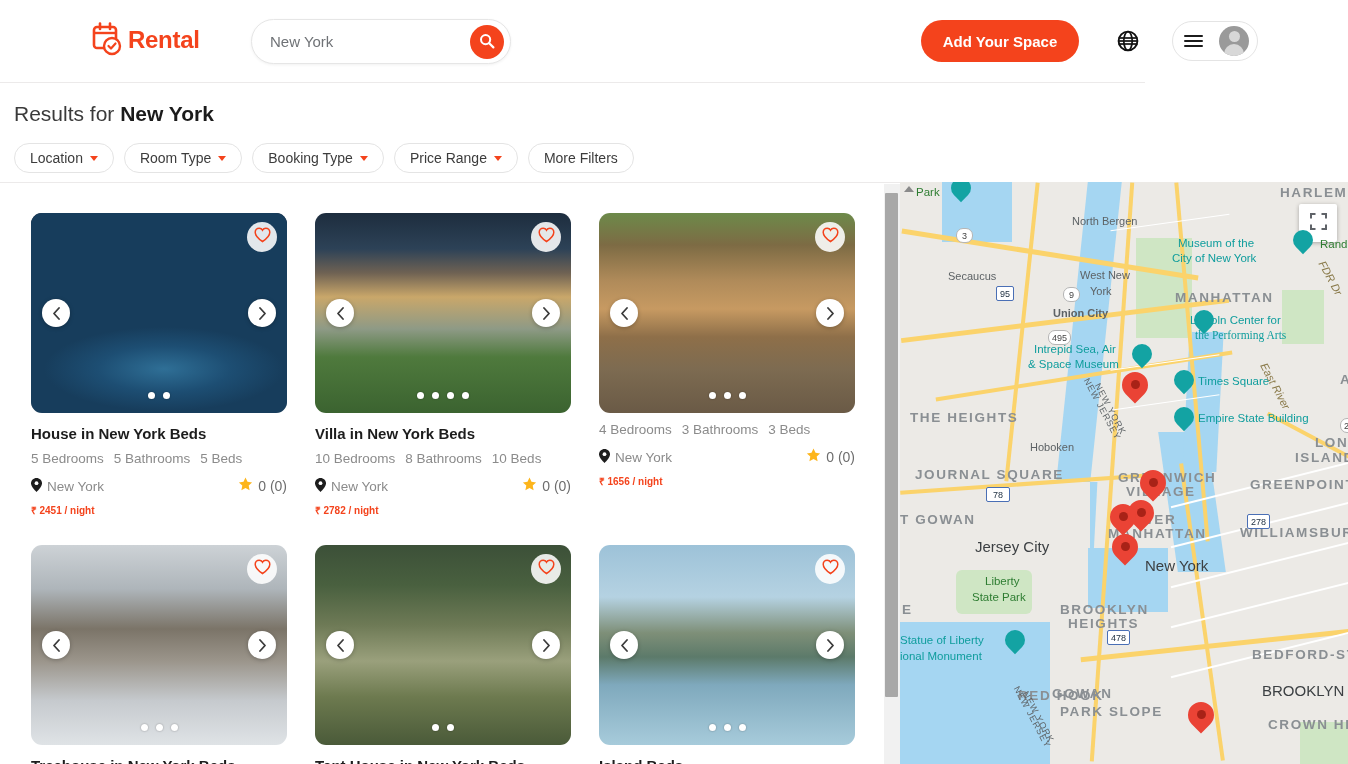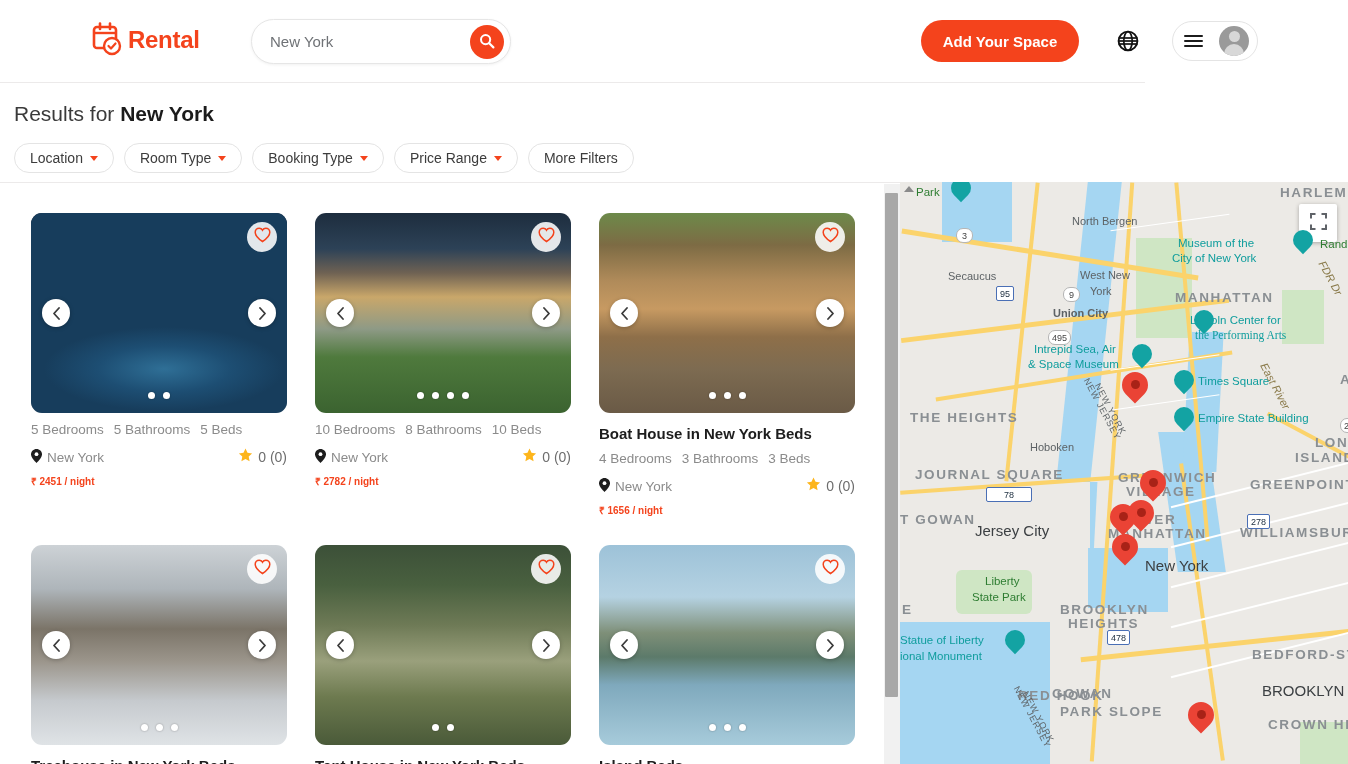--- a/index.html
+++ b/index.html
@@ -265,20 +265,21 @@
       <div class="navbtn r">
         <svg width="9" height="13" viewBox="0 0 9 13">
                 <polyline points="2,1 7,6.5 2,12" fill="none" stroke="#3c3c3c" stroke-width="1.8" stroke-linecap="round" stroke-linejoin="round"></polyline>
               </svg>
       </div>
       <div class="dots">
               <span class="dot"></span>
               <span class="dot"></span>
             </div>
     </div>
+    <div class="card-title">House in New York Beds</div>
     <div class="card-specs">
          <span>5 Bedrooms</span>
          <span>5 Bathrooms</span>
          <span>5 Beds</span>
        </div>
           <div class="card-meta">
          <span class="card-loc">
            <span>
              <svg width="11" height="14" viewBox="0 0 11 14">
                   <path d="M5.5 0C2.5 0 0 2.4 0 5.3 0 9 5.5 14 5.5 14S11 9 11 5.3C11 2.4 8.5 0 5.5 0z" fill="#1d1d1d"></path>
@@ -318,20 +319,21 @@
                 <polyline points="2,1 7,6.5 2,12" fill="none" stroke="#3c3c3c" stroke-width="1.8" stroke-linecap="round" stroke-linejoin="round"></polyline>
               </svg>
       </div>
       <div class="dots">
               <span class="dot"></span>
               <span class="dot"></span>
               <span class="dot"></span>
               <span class="dot"></span>
             </div>
     </div>
+    <div class="card-title">Villa in New York Beds</div>
     <div class="card-specs">
          <span>10 Bedrooms</span>
          <span>8 Bathrooms</span>
          <span>10 Beds</span>
        </div>
           <div class="card-meta">
          <span class="card-loc">
            <span>
              <svg width="11" height="14" viewBox="0 0 11 14">
                   <path d="M5.5 0C2.5 0 0 2.4 0 5.3 0 9 5.5 14 5.5 14S11 9 11 5.3C11 2.4 8.5 0 5.5 0z" fill="#1d1d1d"></path>
@@ -370,21 +372,20 @@
         <svg width="9" height="13" viewBox="0 0 9 13">
                 <polyline points="2,1 7,6.5 2,12" fill="none" stroke="#3c3c3c" stroke-width="1.8" stroke-linecap="round" stroke-linejoin="round"></polyline>
               </svg>
       </div>
       <div class="dots">
               <span class="dot"></span>
               <span class="dot"></span>
               <span class="dot"></span>
             </div>
     </div>
-    <div class="card-title">Boat House in New York Beds</div>
     <div class="card-specs">
          <span>4 Bedrooms</span>
          <span>3 Bathrooms</span>
          <span>3 Beds</span>
        </div>
           <div class="card-meta">
          <span class="card-loc">
            <span>
              <svg width="11" height="14" viewBox="0 0 11 14">
                   <path d="M5.5 0C2.5 0 0 2.4 0 5.3 0 9 5.5 14 5.5 14S11 9 11 5.3C11 2.4 8.5 0 5.5 0z" fill="#1d1d1d"></path>
@@ -568,21 +569,21 @@
         <div class="maplabel poi" style="left: 298px; top: 230px;">Empire State Building</div>
         <div class="maplabel big" style="left: 10px; top: 228px;">THE HEIGHTS</div>
         <div class="maplabel" style="left: 130px; top: 259px;">Hoboken</div>
         <div class="maplabel" style="left: 168px; top: 222px; transform: rotate(62deg); font-size: 9px; letter-spacing: 1px;">NEW JERSEY</div>
         <div class="maplabel" style="left: 182px; top: 222px; transform: rotate(62deg); font-size: 9px; letter-spacing: 1px;">NEW YORK</div>
         <div class="maplabel big" style="left: 415px; top: 253px;">LONG</div>
         <div class="maplabel big" style="left: 395px; top: 268px;">ISLAND CITY</div>
         <div class="maplabel big" style="left: 15px; top: 285px;">JOURNAL SQUARE</div>
         <div class="maplabel big" style="left: 218px; top: 288px;">GREENWICH</div>
         <div class="maplabel big" style="left: 226px; top: 302px;">VILLAGE</div>
-        <div class="maplabel city" style="left: 75px; top: 340px;">Jersey City</div>
+        <div class="maplabel city" style="left: 75px; top: 356px;">Jersey City</div>
         <div class="maplabel big" style="left: 218px; top: 330px;">LOWER</div>
         <div class="maplabel big" style="left: 208px; top: 344px;">MANHATTAN</div>
         <div class="maplabel city" style="left: 245px; top: 375px;">New York</div>
         <div class="maplabel big" style="left: 340px; top: 343px;">WILLIAMSBURG</div>
         <div class="maplabel big" style="left: 350px; top: 295px;">GREENPOINT</div>
         <div class="maplabel park" style="left: 85px; top: 393px;">Liberty</div>
         <div class="maplabel park" style="left: 72px; top: 409px;">State Park</div>
         <div class="maplabel poi" style="left: 0px; top: 452px;">Statue of Liberty</div>
         <div class="maplabel poi" style="left: 0px; top: 468px;">ional Monument</div>
         <div class="maplabel big" style="left: 160px; top: 420px;">BROOKLYN</div>
@@ -597,21 +598,21 @@
         <div class="maplabel" style="left: 110px; top: 530px; transform: rotate(62deg); font-size: 9px; letter-spacing: 1px;">NEW YORK</div>
         <div class="maplabel" style="left: 412px; top: 90px; transform: rotate(62deg); color: rgb(138, 122, 74); font-style: italic;">FDR Dr</div>
         <div class="maplabel" style="left: 350px; top: 198px; transform: rotate(62deg); color: rgb(138, 122, 74); font-style: italic;">East River</div>
         <div class="maplabel big" style="left: 0px; top: 330px;">T GOWAN</div>
         <div class="maplabel big" style="left: 2px; top: 420px;">E</div>
         <div class="maplabel big" style="left: 440px; top: 190px;">A</div>
         <div class="shield" style="left: 56px; top: 46px; min-width: 17px; padding: 0px 3px;">3</div>
         <div class="shield" style="left: 163px; top: 105px; min-width: 17px; padding: 0px 3px;">9</div>
         <div class="shield i" style="left: 96px; top: 104px; min-width: 17px; padding: 0px 3px;">95</div>
         <div class="shield" style="left: 148px; top: 148px; min-width: 22px; padding: 0px 3px;">495</div>
-        <div class="shield i" style="left: 86px; top: 305px; min-width: 17px; padding: 0px 17px;">78</div>
+        <div class="shield i" style="left: 86px; top: 305px; min-width: 17px; padding: 0px 6px;">78</div>
         <div class="shield i" style="left: 347px; top: 332px; min-width: 22px; padding: 0px 3px; text-align: right;">278</div>
         <div class="shield i" style="left: 207px; top: 448px; min-width: 22px; padding: 0px 3px;">478</div>
         <div class="shield" style="left: 440px; top: 236px; min-width: 17px; padding: 0px 3px;">25</div>
       </div>
 
     <div class="pin" style="left:222px;top:190px;">
         <span class="pb"></span>
         <span class="pd"></span>
       </div>
     <div class="pin" style="left:240px;top:288px;">

